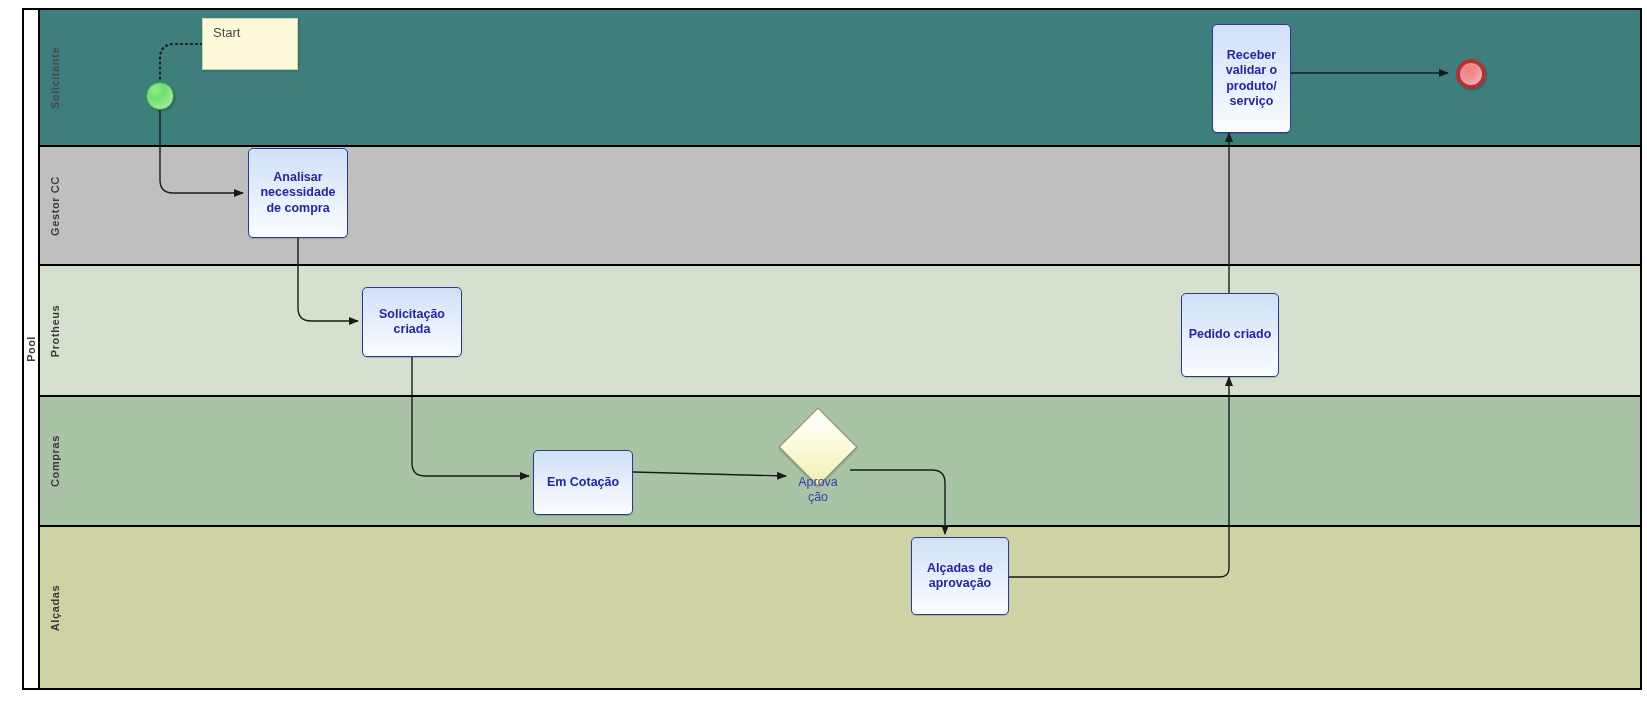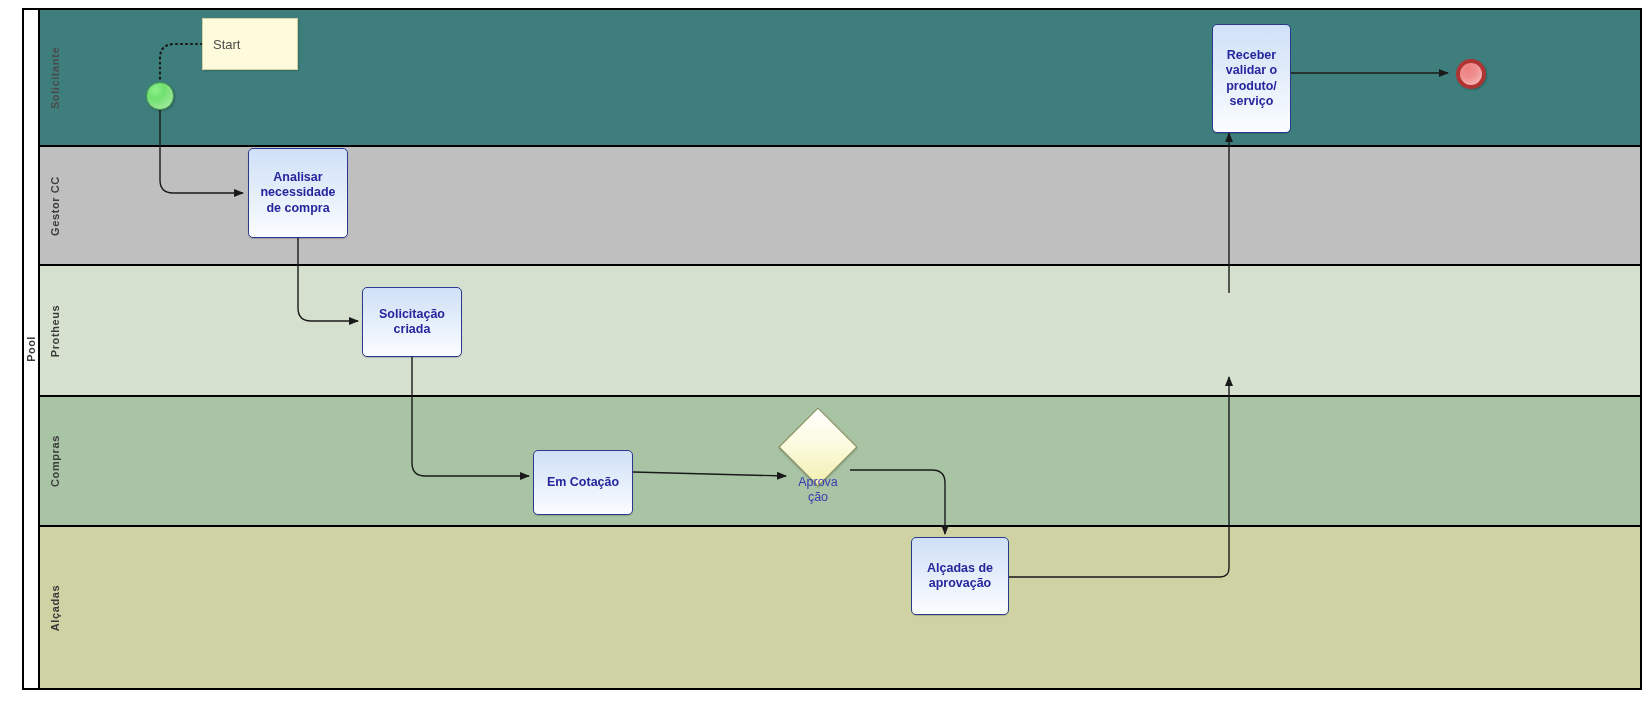--- a/index.html
+++ b/index.html
@@ -143,21 +143,21 @@
   }
 
   
   .annotation {
     position: absolute;
     box-sizing: border-box;
     background: #fdfbdc;
     border: 1px solid #d6d3a0;
     color: #4a4a4a;
     font-size: 13px;
-    padding: 18px 10px;
+    padding: 6px 10px;
     box-shadow: 1px 1px 2px rgba(0,0,0,0.18);
   }
 
   
   #connectors {
     position: absolute;
     left: 0;
     top: 0;
     width: 1647px;
     height: 701px;
@@ -270,20 +270,23 @@
 
   <div class="gateway" style="left:790px; top:419px; width:56px; height:56px;"></div>
   <div class="gateway-label" style="left:768px; top:475px; width:100px;">Aprova
 ção</div>
 
   <div class="task" style="left:895px; top:537px; width:98px; height:78px;margin-left:16px;">
     <span>Alçadas de
 aprovação</span>
   </div>
 
+  <div class="task" style="left:1181px; top:293px; width:98px; height:84px;">
+    <span>Pedido criado</span>
+  </div>
 
   <div class="task" style="left:1212px; top:24px; width:79px; height:109px;">
     <span>Receber
 validar o
 produto/
 serviço</span>
   </div>
 
 </div>
 

